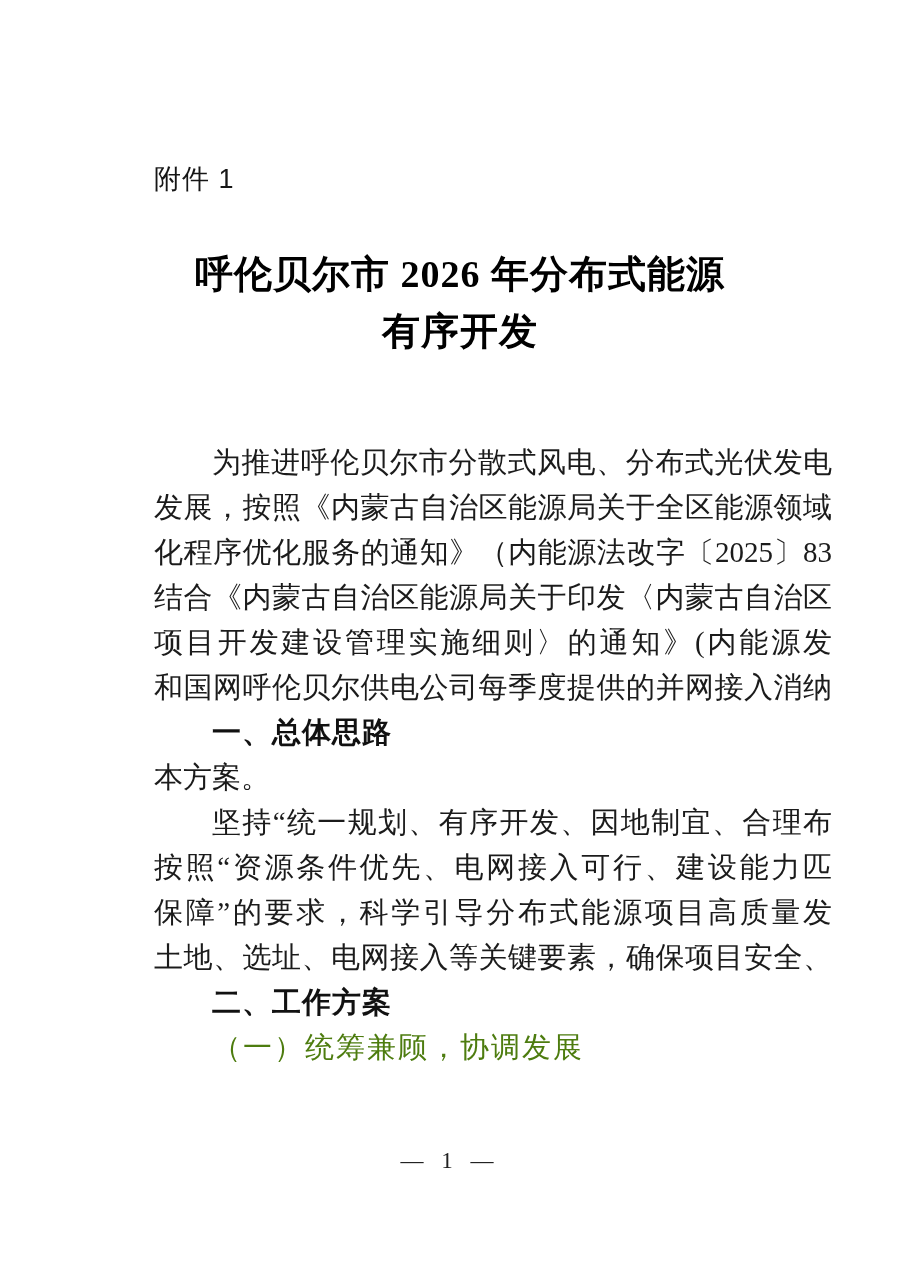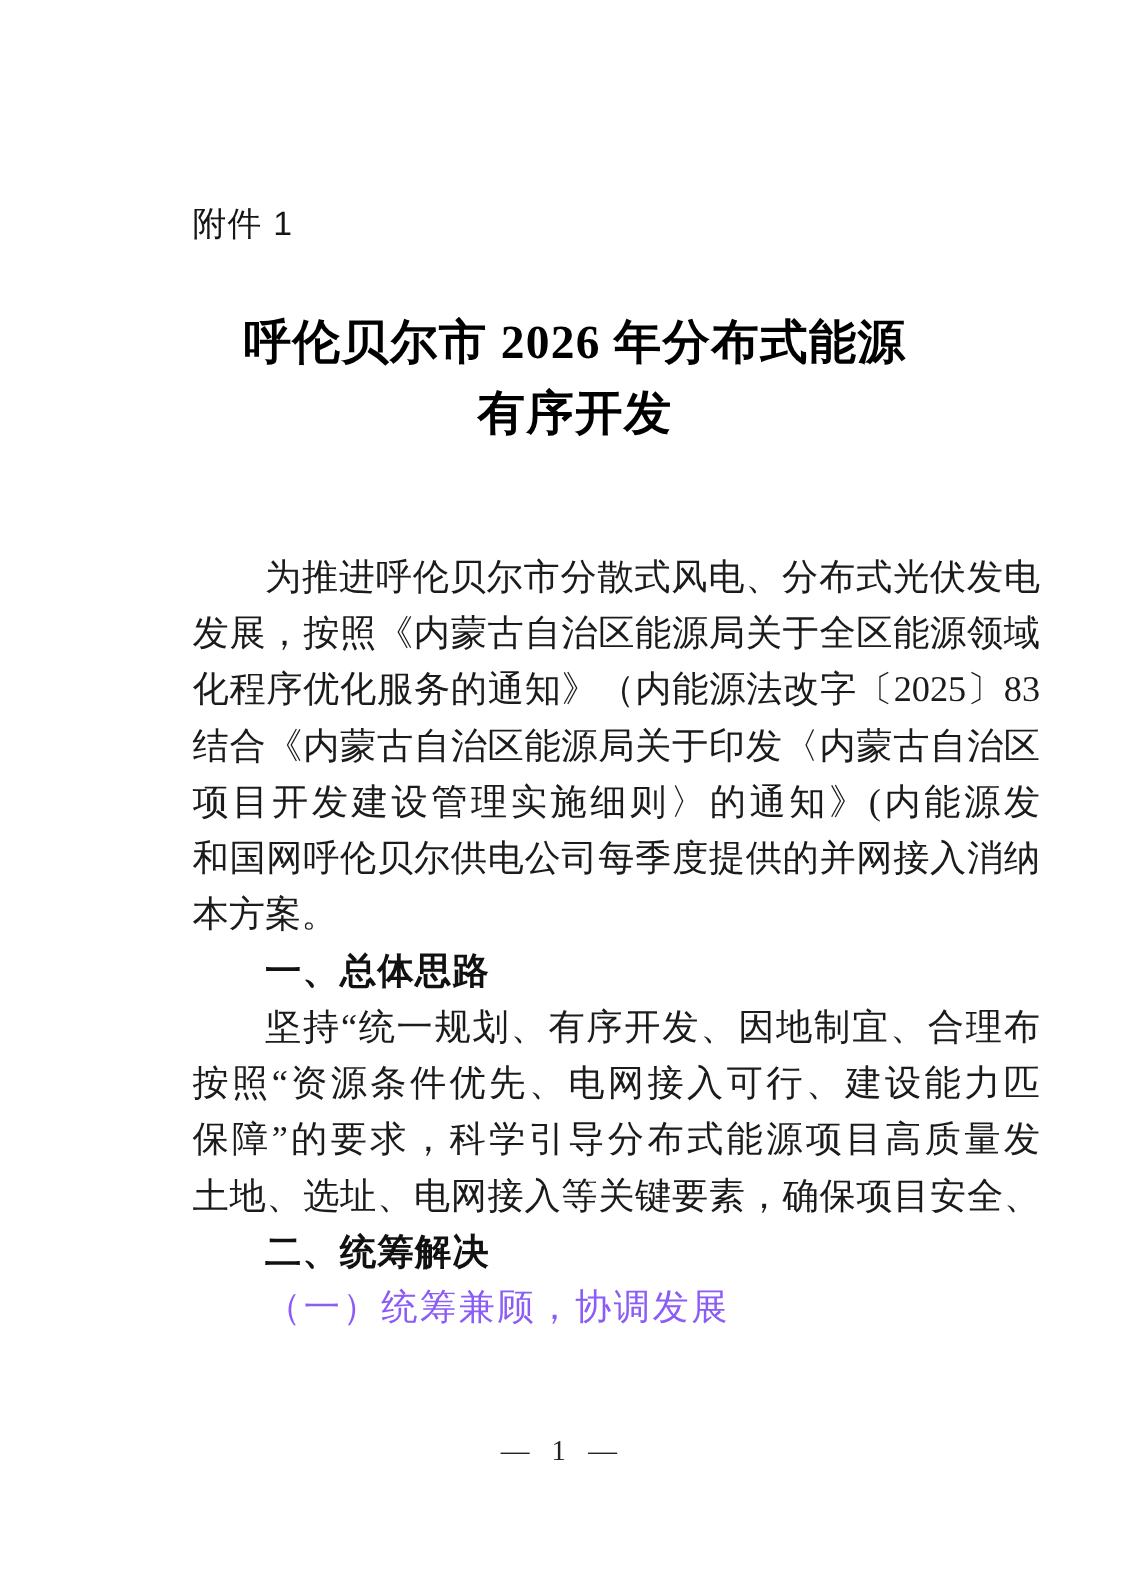--- a/index.html
+++ b/index.html
@@ -62,22 +62,22 @@
   .indent {
     text-indent: 58px;
   }
   .heading-bold {
     font-family: "Liberation Sans", sans-serif;
     font-weight: bold;
     color: #111111;
     letter-spacing: 1px;
   }
   .sub-heading {
-    font-family: Liberation Mono, monospace;
-    color: #8b5cf6;
+    font-family: Liberation Sans, sans-serif;
+    color: #4d7c0f;
     letter-spacing: 2px;
   }
   .page-footer {
     position: absolute;
     left: 0;
     right: 0;
     top: 1148px;
     text-align: center;
     font-size: 23px;
     color: #222222;
@@ -97,30 +97,30 @@
   </div>
 
   <div class="body-block">
 
     <div class="line just indent">为推进呼伦贝尔市分散式风电、分布式光伏发电项目高质量</div>
     <div class="line just">发展，按照《内蒙古自治区能源局关于全区能源领域简政放权优</div>
     <div class="line just">化程序优化服务的通知》（内能源法改字〔2025〕83 号）要求，</div>
     <div class="line just">结合《内蒙古自治区能源局关于印发〈内蒙古自治区分布式光伏</div>
     <div class="line just">项目开发建设管理实施细则〉的通知》(内能源发〔2025〕5 号)</div>
     <div class="line just">和国网呼伦贝尔供电公司每季度提供的并网接入消纳条件，制定</div>
+    <div class="line heading-bold indent">一、总体思路</div>
+
     <div class="line">本方案。</div>
-
-    <div class="line heading-bold indent">一、总体思路</div>
 
     <div class="line just indent">坚持“统一规划、有序开发、因地制宜、合理布局”的原则，</div>
     <div class="line just">按照“资源条件优先、电网接入可行、建设能力匹配、消纳能力</div>
     <div class="line just">保障”的要求，科学引导分布式能源项目高质量发展，统筹解决</div>
     <div class="line just">土地、选址、电网接入等关键要素，确保项目安全、经济、环保、</div>
 
-    <div class="line heading-bold indent">二、统筹解决</div>
+    <div class="line heading-bold indent">二、工作方案</div>
 
     <div class="line sub-heading indent">（一）统筹兼顾，协调发展</div>
 
   </div>
 
   <div class="page-footer">— 1 —</div>
 
 </div>
 
 </body></html>

